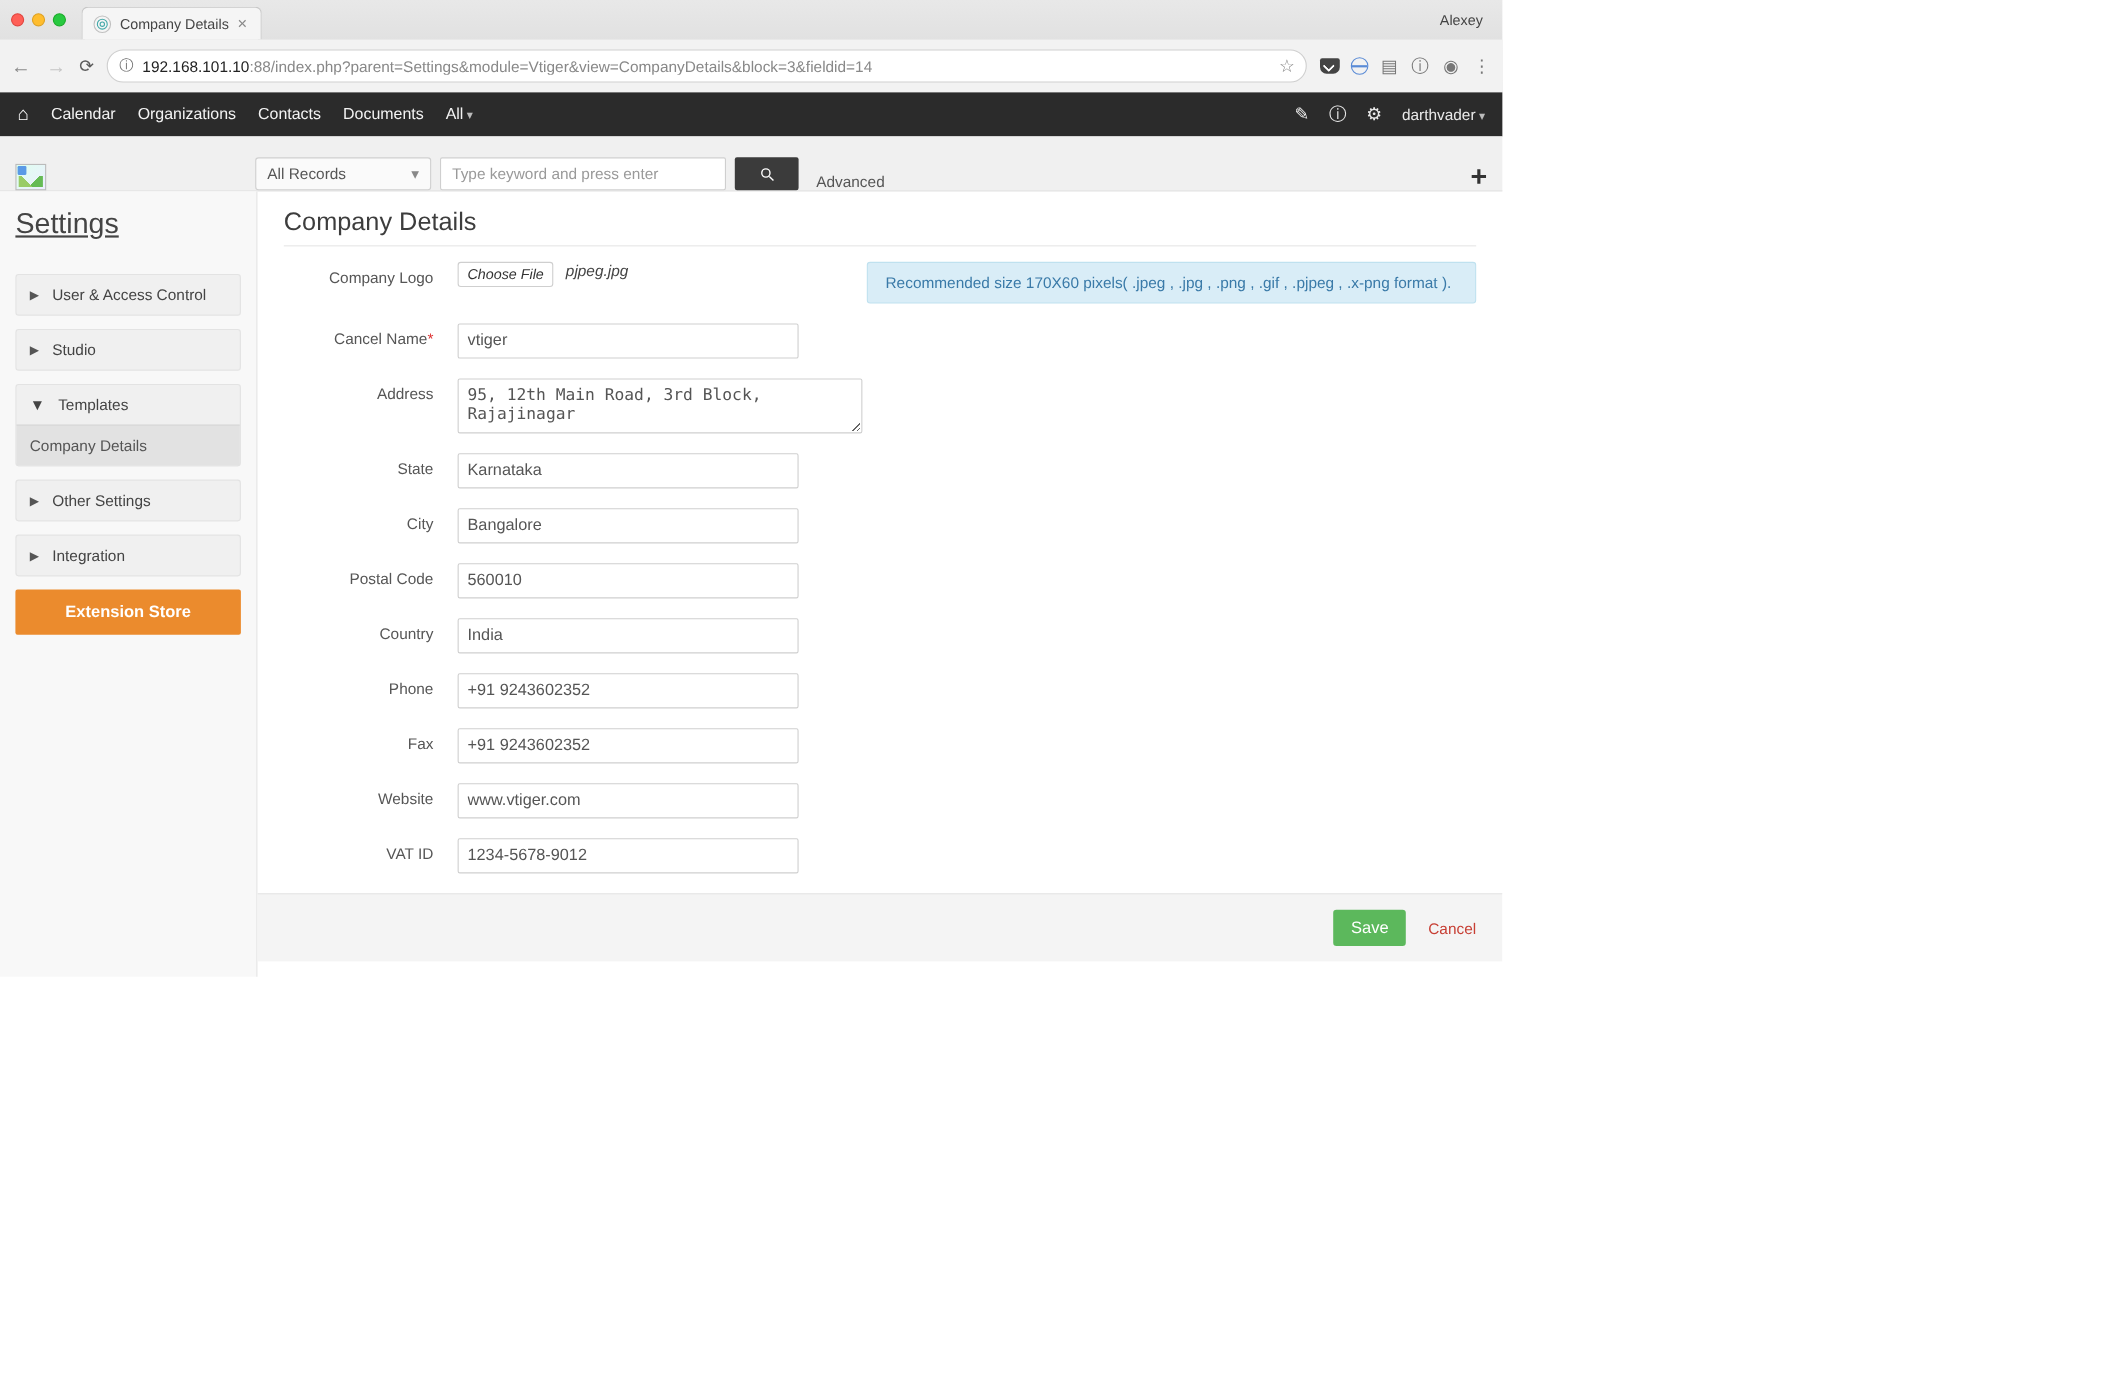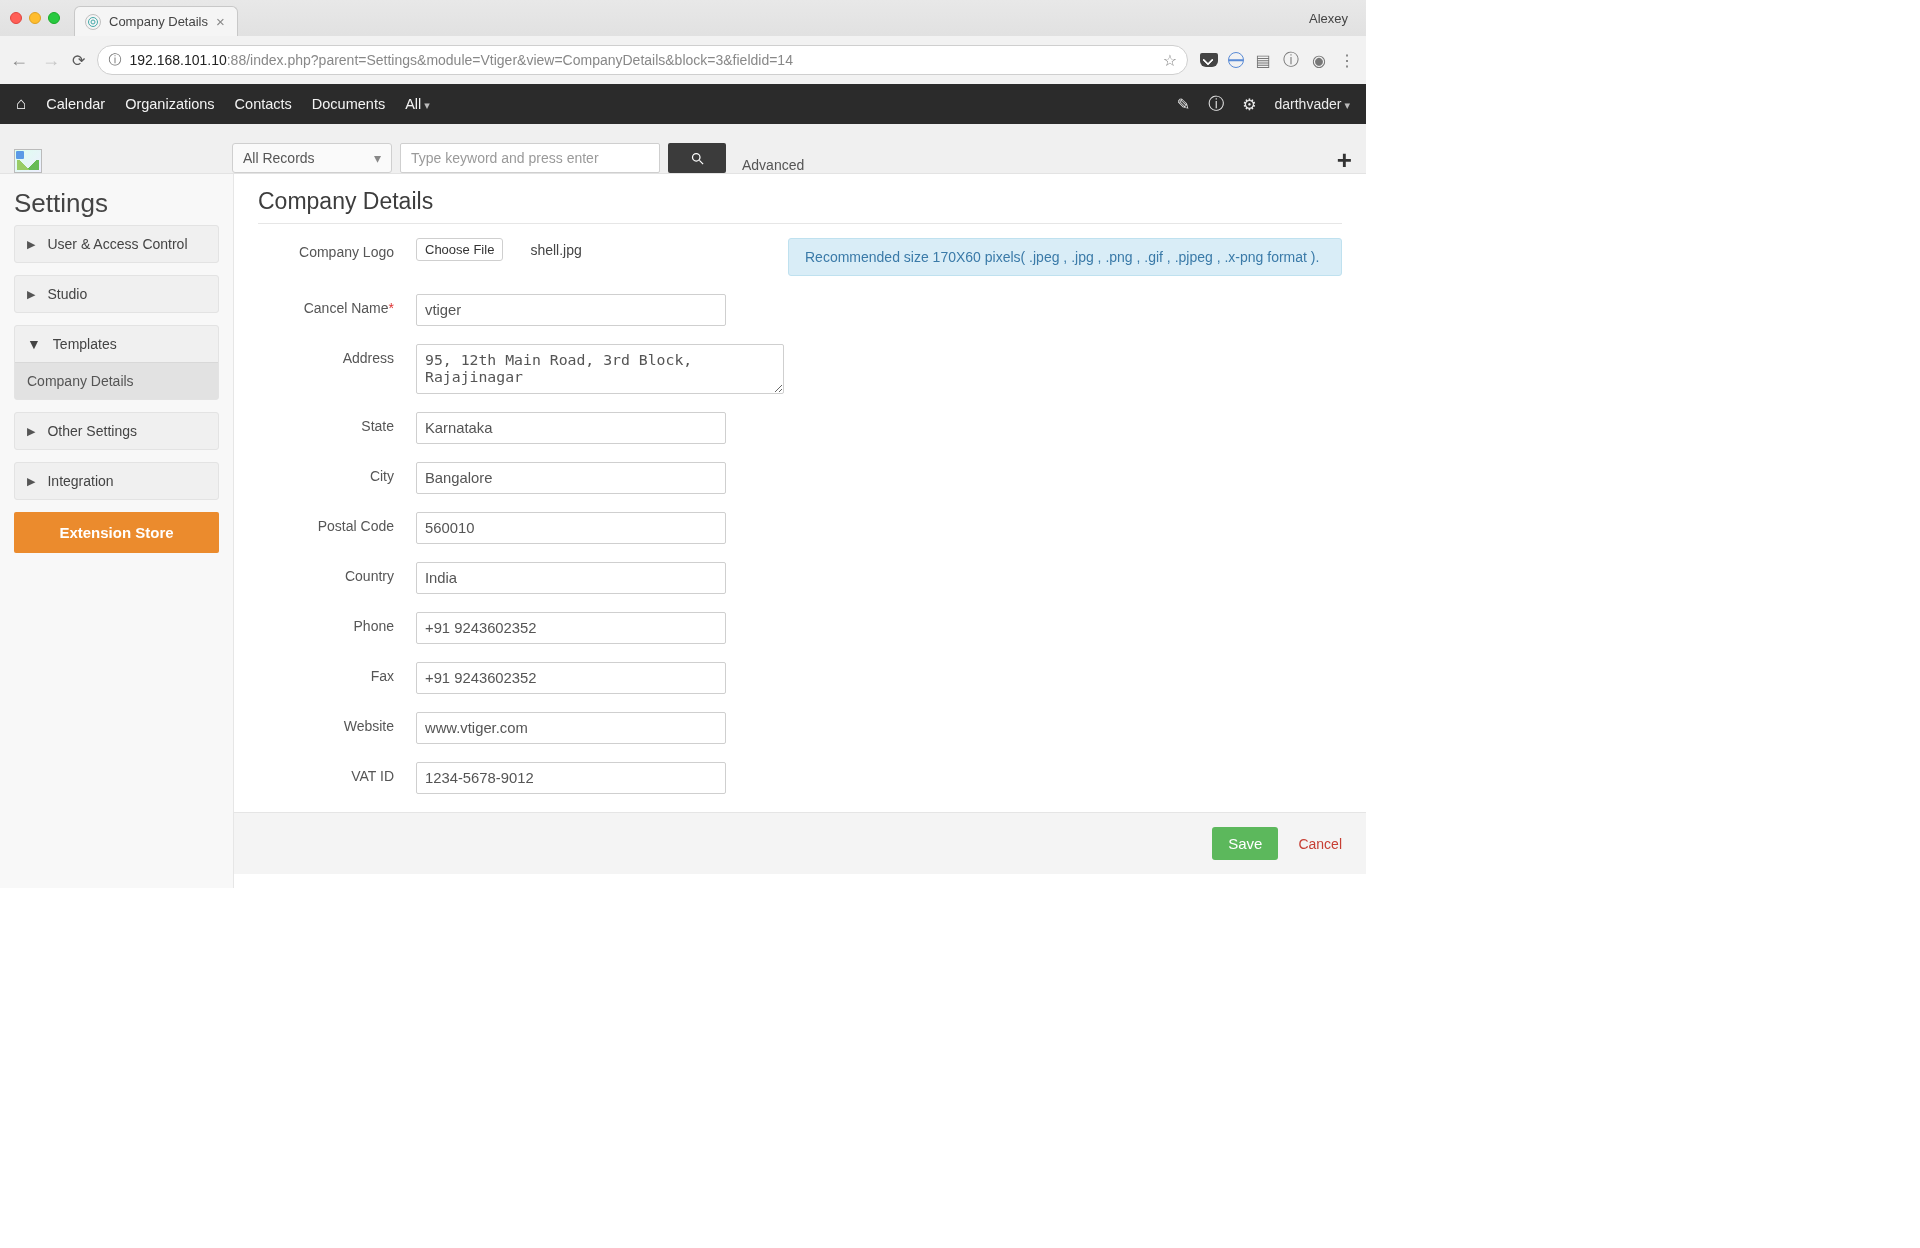--- a/index.html
+++ b/index.html
@@ -63,36 +63,36 @@
 .sel-records:after{content:"▾"; margin-left:auto; color:#888;}
 .search-input{ width:260px; height:30px; border:1px solid #cfcfcf; border-radius:2px; padding:0 10px; font-size:14px; color:#333;}
 .search-input::placeholder{color:#9a9a9a;}
 .search-btn{ width:58px; height:30px; background:#3b3b3b; border:none; color:#fff; border-radius:2px; display:flex;align-items:center;justify-content:center;}
 .adv{color:#555;margin-left:8px;}
 .plus{margin-left:auto;font-size:26px;color:#333;font-weight:700;line-height:1;}
 
 
 .page{ display:flex; height:calc(889px - 84px - 40px - 50px);}
 .sidebar{ width:234px; background:#f8f8f8; border-right:1px solid #e6e6e6; padding:14px;}
-.sidebar h1{ font-size:26px; font-weight:400; color:#444; margin-bottom:6px;}
+.sidebar h1{ font-size:26px; font-weight:400; color:#444; margin-bottom:30px;text-decoration:underline;}
 .side-item{ background:#f0f0f0; border:1px solid #e3e3e3; border-radius:3px; padding:10px 12px; display:flex; align-items:center; gap:12px; color:#444; margin-bottom:12px; cursor:pointer;}
 .side-item .arw{font-size:11px;color:#555;}
 .side-group{ background:#f0f0f0; border:1px solid #e3e3e3; border-radius:3px; margin-bottom:12px;}
 .side-group .hdr{padding:10px 12px; display:flex; align-items:center; gap:12px; color:#444;}
 .side-group .sub{ padding:10px 12px; background:#e2e2e2; color:#555; border-top:1px solid #d8d8d8;}
 .ext-store{ background:#eb8b2d; color:#fff; text-align:center; padding:12px 10px; border-radius:2px; font-weight:600; font-size:15px; cursor:pointer;}
 
 
 .main{ flex:1; padding:14px 24px 0 24px; overflow:auto;}
 .main h2{ font-size:23px; font-weight:500; color:#3d3d3d; margin-bottom:8px;}
 .hr{height:1px;background:#e6e6e6;margin-bottom:14px;}
 .form-row{ display:flex; align-items:flex-start; margin-bottom:18px;}
 .form-row .lbl{ width:158px; text-align:right; padding-right:22px; padding-top:6px; color:#565656; font-size:14px;}
 .form-row .lbl .req{color:#d33;}
-.form-row .ctl{ display:flex; align-items:center; gap:27px;}
+.form-row .ctl{ display:flex; align-items:flex-start; gap:11px;font-style:italic;}
 .choose-file{ border:1px solid #cfcfcf; border-radius:3px; background:#fff; padding:3px 8px; font-size:13px; cursor:pointer;}
 .filename{color:#444;}
 .hint{ margin-left:auto; background:#d9edf7; color:#3a7aa8; border:1px solid #bfe1ef; border-radius:3px; padding:10px 16px; font-size:14px; width:554px;}
 .txt-input{ width:310px; height:32px; border:1px solid #cfcfcf; border-radius:2px; padding:12px 8px; font-size:14.8px; color:#555;}
 .txt-area{ width:368px; height:50px; border:1px solid #cfcfcf; border-radius:2px; padding:6px 8px; font-size:14.8px; color:#555; resize:both;}
 .footer-bar{ background:#f4f4f4; border-top:1px solid #e5e5e5; margin:12px -24px 0 -24px; padding:14px 24px; display:flex; justify-content:flex-end; align-items:center; gap:20px;}
 .save-btn{ background:#5cb85c; color:#fff; border:none; border-radius:3px; padding:8px 16px; font-size:15px; font-weight:500; cursor:pointer;}
 .cancel-link{ color:#c73e33; cursor:pointer;}
 </style>
 </head>
@@ -210,21 +210,21 @@
   </div>
 
   <div class="main">
     <h2>Company Details</h2>
     <div class="hr"></div>
 
     <div class="form-row">
       <div class="lbl">Company Logo</div>
       <div class="ctl">
         <span class="choose-file">Choose File</span>
-        <span class="filename">shell.jpg</span>
+        <span class="filename">pjpeg.jpg</span>
       </div>
       <div class="hint">Recommended size 170X60 pixels( .jpeg , .jpg , .png , .gif , .pjpeg , .x-png format ).</div>
     </div>
 
     <div class="form-row">
       <div class="lbl"><span>Cancel Name</span><span class="req">*</span></div>
       <input class="txt-input" value="vtiger" style="">
     </div>
 
     <div class="form-row">

